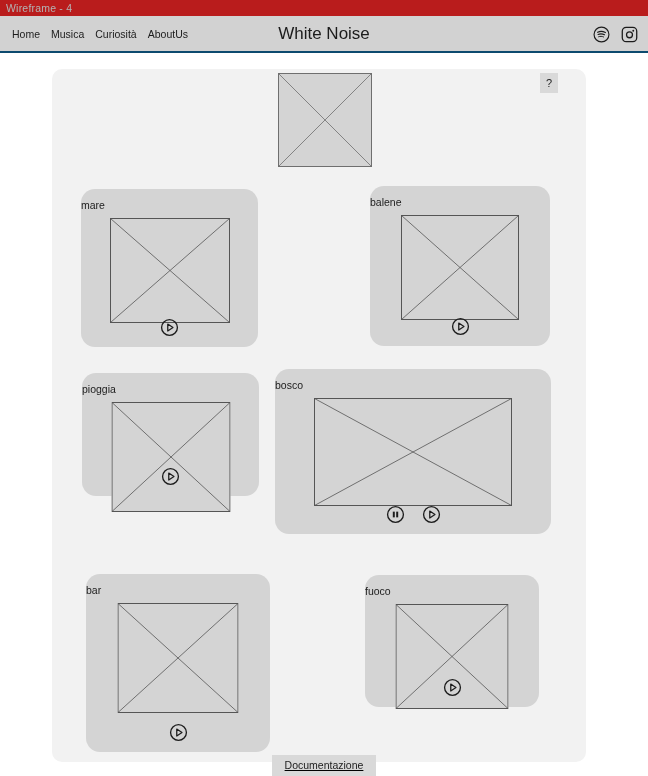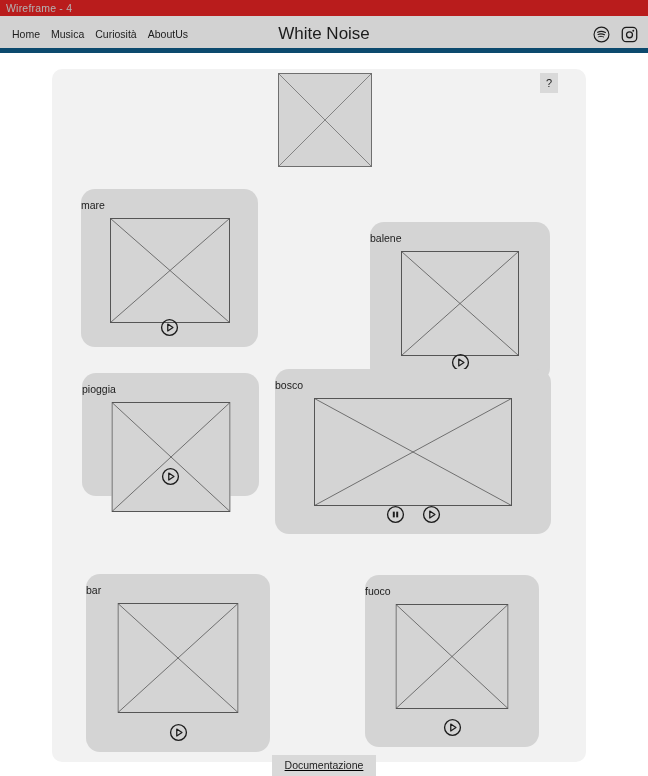--- a/index.html
+++ b/index.html
@@ -25,21 +25,21 @@
     padding-left: 6px;
     letter-spacing: 0.2px;
     box-sizing: border-box;
   }
 
   
   .header {
     position: relative;
     height: 37px;
     background: #d2d2d2;
-    border-bottom: 5px solid #0c4a6e;
+    border-bottom: 2px solid #0c4a6e;
     box-sizing: border-box;
   }
   .nav {
     position: absolute;
     left: 12px;
     top: 0;
     height: 36px;
     display: flex;
     align-items: center;
     gap: 11px;
@@ -259,21 +259,21 @@
         </svg>
       </div>
       <div class="card-controls">
         <svg class="ctl" viewBox="0 0 24 24">
           <circle cx="12" cy="12" r="10" fill="none" stroke="#1c1c1c" stroke-width="1.7"></circle>
           <path d="M9.8 7.6 L16.4 12 L9.8 16.4 Z" fill="none" stroke="#1c1c1c" stroke-width="1.6" stroke-linejoin="round"></path>
         </svg>
       </div>
     </div>
 
-    <div class="card" style="left:318px; top:117px; width:180px; height:160px;margin-top:36px;">
+    <div class="card" style="left:318px; top:117px; width:180px; height:160px;">
       <div class="card-title">balene</div>
       <div class="card-img">
         <svg class="ph" width="118" height="105" viewBox="0 0 118 105">
           <rect class="frame" x="0.5" y="0.5" width="117" height="104"></rect>
           <line x1="0.5" y1="0.5" x2="117.5" y2="104.5"></line>
           <line x1="117.5" y1="0.5" x2="0.5" y2="104.5"></line>
         </svg>
       </div>
       <div class="card-controls">
         <svg class="ctl" viewBox="0 0 24 24">
@@ -332,21 +332,21 @@
         </svg>
       </div>
       <div class="card-controls">
         <svg class="ctl" viewBox="0 0 24 24">
           <circle cx="12" cy="12" r="10" fill="none" stroke="#1c1c1c" stroke-width="1.7"></circle>
           <path d="M9.8 7.6 L16.4 12 L9.8 16.4 Z" fill="none" stroke="#1c1c1c" stroke-width="1.6" stroke-linejoin="round"></path>
         </svg>
       </div>
     </div>
 
-    <div class="card" style="left:313px; top:506px; width:174px; height:172px;">
+    <div class="card" style="left:313px; top:506px; width:174px; height:132px;">
       <div class="card-title">fuoco</div>
       <div class="card-img">
         <svg class="ph" width="113" height="105" viewBox="0 0 113 105">
           <rect class="frame" x="0.5" y="0.5" width="112" height="104"></rect>
           <line x1="0.5" y1="0.5" x2="112.5" y2="104.5"></line>
           <line x1="112.5" y1="0.5" x2="0.5" y2="104.5"></line>
         </svg>
       </div>
       <div class="card-controls">
         <svg class="ctl" viewBox="0 0 24 24">

